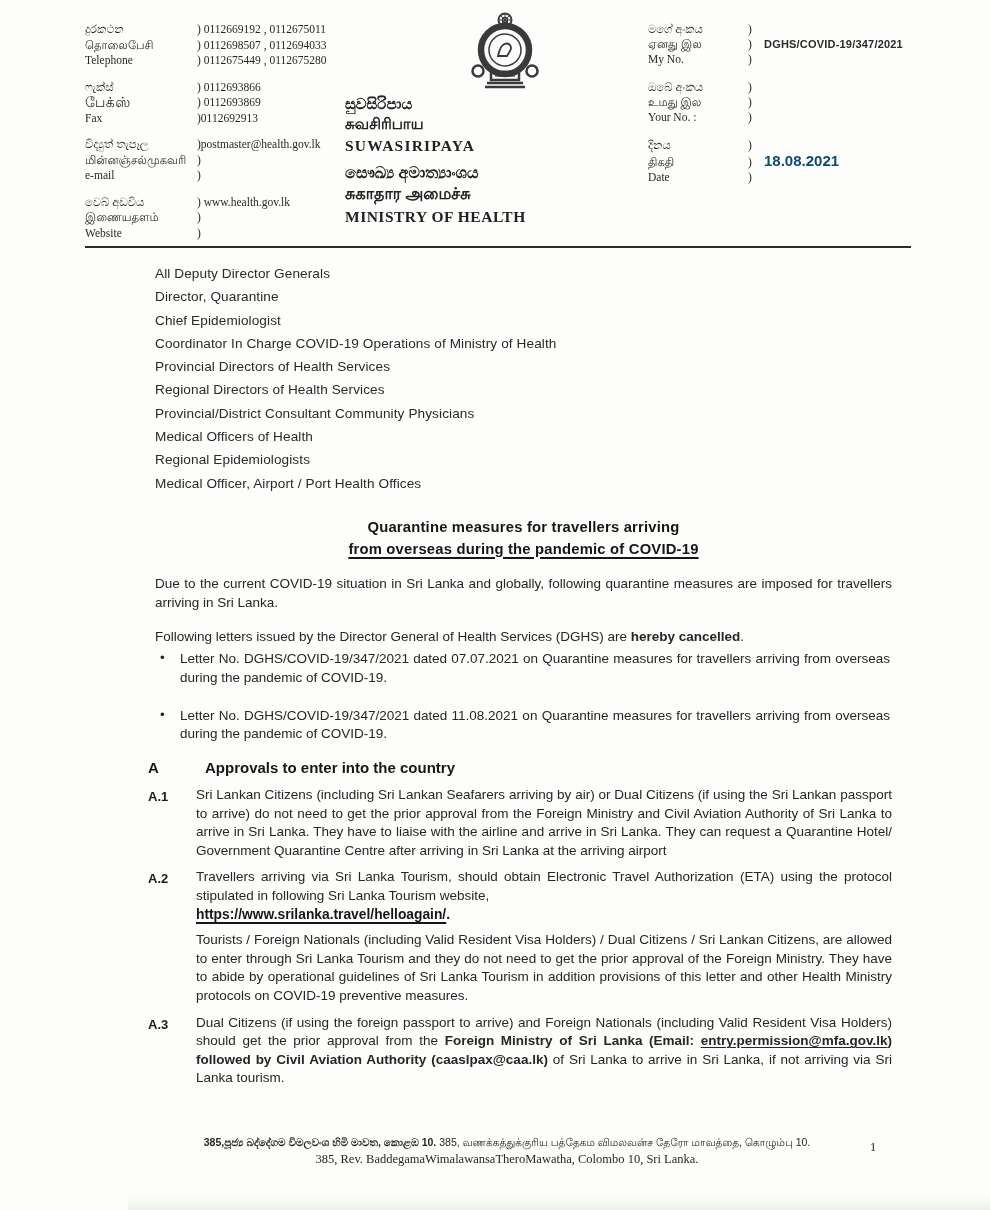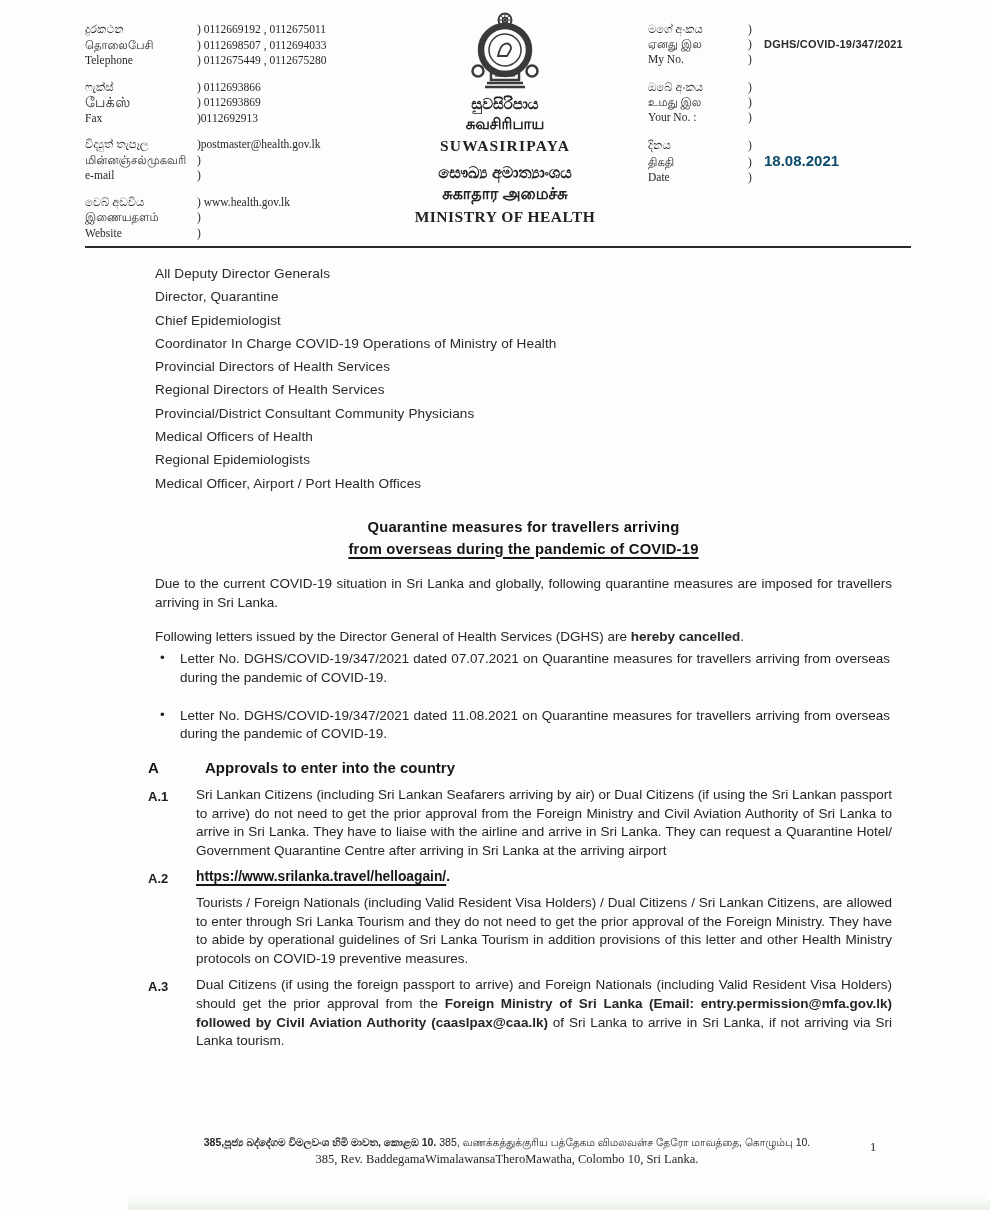--- a/index.html
+++ b/index.html
@@ -16,21 +16,21 @@
     font-family:"Liberation Serif", serif; font-size:11.5px;
     line-height:15.5px; color:#262626;
   }
   .contact-group { margin-bottom:11px; }
   .contact-row { display:flex; }
   .c-label { width:112px; flex:none; }
   .c-value { white-space:nowrap; }
   .fax-ta .c-label { font-size:14px; letter-spacing:0.5px; }
 
   
-  .center-block { position:absolute; left:345px; top:10px; width:320px; text-align:center; color:#222; }
+  .center-block { position:absolute; left:345px; top:10px; width:320px; color:#222; }
   .emblem { display:block; margin:0 auto; }
   .si-name { font-size:15px; font-weight:bold; margin-top:3px; }
   .ta-name { font-size:15px; font-weight:bold; margin-top:2px; }
   .en-name { font-family:"Liberation Serif", serif; font-size:15.5px; font-weight:bold; letter-spacing:1.2px; margin-top:2px; }
   .si-ministry { font-size:16px; font-weight:bold; margin-top:9px; }
   .ta-ministry { font-size:16px; font-weight:bold; margin-top:3px; }
   .en-ministry { font-family:"Liberation Serif", serif; font-size:15.5px; font-weight:bold; letter-spacing:0.5px; margin-top:3px; }
 
   
   .refs {
@@ -71,21 +71,21 @@
   .sectionA { position:absolute; left:148px; top:758px; width:744px; }
   .sec-heading { display:flex; font-weight:bold; font-size:15px; color:#161616; line-height:20px; }
   .sec-letter { width:57px; flex:none; }
   .item { display:flex; margin-top:8px; }
   .item-label { width:48px; flex:none; font-weight:bold; font-size:13px; padding-top:3px; color:#1b1b1b; }
   .item-body { flex:1; text-align:justify; font-size:13.5px; line-height:18.6px; color:#262626; }
   .item-body p { margin:0; }
   .item-body .sub { margin-top:7px; }
   .link-line { margin:7px 0 0 0; font-weight:bold; font-size:13.8px; color:#161616; text-align:left; }
   .link { text-decoration:underline; text-underline-offset:3px; text-decoration-thickness:1.5px; color:#161616; }
-  .u-bold { font-weight:bold; text-underline-offset:2px; }
+  .u-bold { font-weight:bold; text-decoration:underline; text-underline-offset:2px; }
 
   
   .footer { position:absolute; left:12px; top:1136px; width:990px; text-align:center; color:#262626; }
   .footer-l1 { font-size:10.5px; }
   .footer-l1 .si { font-weight:bold; }
   .footer-l2 { font-family:"Liberation Serif", serif; font-size:12.5px; margin-top:2px; }
   .page-num { position:absolute; left:870px; top:1140px; font-family:"Liberation Serif", serif; font-size:12.5px; color:#262626; }
 
   .bottom-strip { position:absolute; left:128px; bottom:0; width:862px; height:13px;
                   background:linear-gradient(to bottom, rgba(240,246,238,0), #e9f1e6); }
@@ -270,20 +270,21 @@
     </div>
 
     <div class="item">
       <span class="item-label">A.1</span>
       <div class="item-body">Sri Lankan Citizens (including Sri Lankan Seafarers arriving by air) or Dual Citizens (if using the Sri Lankan passport to arrive) do not need to get the prior approval from the Foreign Ministry and Civil Aviation Authority of Sri Lanka to arrive in Sri Lanka. They have to liaise with the airline and arrive in Sri Lanka. They can request a Quarantine Hotel/ Government Quarantine Centre after arriving in Sri Lanka at the arriving airport</div>
     </div>
 
     <div class="item">
       <span class="item-label">A.2</span>
       <div class="item-body">
+        <p>Travellers arriving via Sri Lanka Tourism, should obtain Electronic Travel Authorization (ETA) using the protocol stipulated in following Sri Lanka Tourism website,</p>
         <p class="link-line"><span class="link">https://www.srilanka.travel/helloagain/</span><span>.</span></p>
         <p class="sub">Tourists / Foreign Nationals (including Valid Resident Visa Holders) / Dual Citizens / Sri Lankan Citizens, are allowed to enter through Sri Lanka Tourism and they do not need to get the prior approval of the Foreign Ministry. They have to abide by operational guidelines of Sri Lanka Tourism in addition provisions of this letter and other Health Ministry protocols on COVID-19 preventive measures.</p>
       </div>
     </div>
 
     <div class="item">
       <span class="item-label">A.3</span>
       <div class="item-body">
         <span>Dual Citizens (if using the foreign passport to arrive) and Foreign Nationals (including Valid Resident Visa Holders) should get the prior approval from the </span><span class="bold">Foreign Ministry of Sri Lanka (Email: </span><span class="u-bold">entry.permission@mfa.gov.lk</span><span class="bold">) followed by Civil Aviation Authority (caaslpax@caa.lk)</span><span> of Sri Lanka to arrive in Sri Lanka, if not arriving via Sri Lanka tourism.</span>
       </div>

